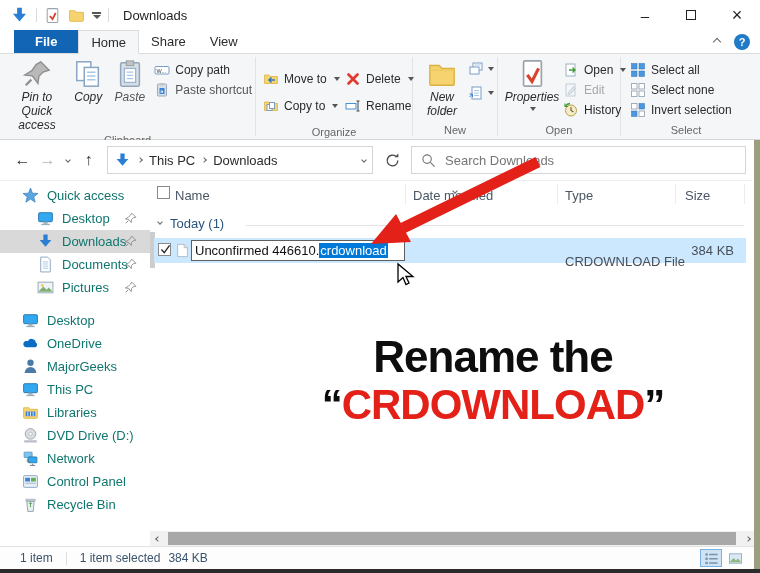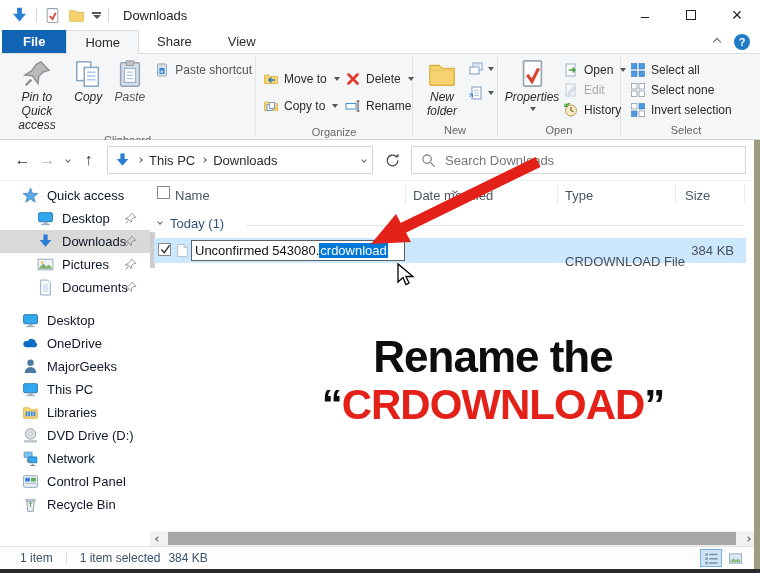--- a/index.html
+++ b/index.html
@@ -17,22 +17,22 @@
   .qat-caret{display:flex;flex-direction:column;align-items:center;gap:1px;}
   .qat-caret .bar{width:9px;height:2px;background:#555;}
   .qat-caret .tri{width:0;height:0;border-left:4px solid transparent;border-right:4px solid transparent;border-top:4px solid #555;}
   .win-title{font-size:13px;color:#1f1f1f;margin-left:7px;}
   .win-controls{margin-left:auto;display:flex;height:30px;}
   .win-btn{width:46px;height:30px;display:flex;align-items:center;justify-content:center;font-size:15px;color:#222;}
   .max-box{width:10px;height:10px;border:1.4px solid #222;}
 
   
   .tabrow{height:24px;display:flex;align-items:stretch;position:relative;background:#fff;border-bottom:1px solid #dcdcdc;}
-  .tab-file{background:#1265b4;color:#fff;font-weight:bold;font-size:13px;display:flex;align-items:center;padding:0 21px;margin-left:2px;}
-  .tab{font-size:13px;color:#2b2b2b;display:flex;align-items:center;padding:0 18px;}
+  .tab-file{background:#1265b4;color:#fff;font-weight:bold;font-size:13px;display:flex;align-items:center;padding:0 21px;margin-left:14px;}
+  .tab{font-size:13px;color:#2b2b2b;display:flex;align-items:center;padding:0 12px;}
   .tab.active{background:#f5f6f7;border:1px solid #dcdcdc;border-bottom:1px solid #f5f6f7;margin-bottom:-1px;}
   .tabrow-right{position:absolute;right:10px;top:4px;display:flex;align-items:center;gap:14px;}
   .chev{display:inline-block;width:6px;height:6px;border-right:1.4px solid #666;border-bottom:1.4px solid #666;transform:rotate(45deg);}
   .chev.up{transform:rotate(-135deg);}
   .chev.right{transform:rotate(-45deg);}
   .chev.sm{width:4px;height:4px;}
   .help-circle{width:16px;height:16px;border-radius:50%;background:#1f7ac7;color:#fff;font-size:11px;font-weight:bold;display:flex;align-items:center;justify-content:center;}
 
   
   .ribbon{height:86px;background:#f5f6f7;border-bottom:1px solid #d2d5d8;display:flex;}
@@ -57,21 +57,21 @@
   .addrbox{display:flex;align-items:center;height:28px;border:1px solid #d6d6d6;background:#fff;
     width:266px;margin-left:6px;padding:0 6px;font-size:13px;color:#2b2b2b;gap:7px;}
   .addr-spacer{flex:1;}
   .refresh-btn{width:26px;height:26px;display:flex;align-items:center;justify-content:center;margin:0 6px;}
   .searchbox{height:28px;border:1px solid #d6d6d6;background:#fff;display:flex;align-items:center;
     gap:9px;padding:0 9px;font-size:13px;color:#767676;width:330px;flex:1;margin-right:14px;}
 
   .split-line{position:absolute;top:180px;left:0;width:752px;border-top:1px solid #ededed;}
 
   
-  .sidebar{position:absolute;top:184px;left:0;width:150px;font-size:13px;color:#0f172a;}
+  .sidebar{position:absolute;top:184px;left:0;width:150px;font-size:13px;color:#0f766e;}
   .side-item{height:23px;display:flex;align-items:center;gap:8px;padding-left:22px;position:relative;white-space:nowrap;}
   .side-item.child{padding-left:37px;}
   .side-item.selected{background:#d9d9d9;}
   .side-gap{height:10px;}
   .pin{position:absolute;right:13px;top:5px;width:12px;height:12px;}
   .side-scrollthumb{position:absolute;left:150px;top:232px;width:5px;height:36px;background:#cdcdcd;}
 
   
   .content{position:absolute;left:150px;top:180px;width:602px;height:420px;font-size:13px;color:#474f59;}
   .cb{width:13px;height:13px;border:1px solid #8a8a8a;background:#fff;position:absolute;}
@@ -186,20 +186,27 @@
                 <rect x="6" y="4" width="20" height="25" rx="1.5" fill="#d7e0ea" stroke="#93a5b8" stroke-width="1.6"></rect>
                 <rect x="12" y="2" width="8" height="5" fill="#c3c3c3" stroke="#9a9a9a"></rect>
                 <rect x="10" y="10" width="12" height="15" fill="#fff" stroke="#9db4cc" stroke-width="1.4"></rect>
                 <path d="M12.5 14 h7 M12.5 17.5 h7 M12.5 21 h7" stroke="#a9c8e8" stroke-width="1.4"></path>
               </svg></span>
           <span style="color:#555;">Paste</span>
         </div>
         <div class="smallcol">
           <div class="smallbtn">
             <span class="sicon"><svg viewBox="0 0 32 32" width="100%" height="100%">
+                  <rect x="2" y="9" width="28" height="15" rx="2" fill="#fff" stroke="#7a9cc6" stroke-width="2"></rect>
+                  <text x="5" y="21" font-size="11" font-family="Liberation Sans,sans-serif" fill="#333">W...</text>
+                </svg></span>
+            <span>Copy path</span>
+          </div>
+          <div class="smallbtn">
+            <span class="sicon"><svg viewBox="0 0 32 32" width="100%" height="100%">
                   <rect x="7" y="4" width="18" height="24" rx="1.5" fill="#d7e0ea" stroke="#93a5b8" stroke-width="1.8"></rect>
                   <rect x="12" y="2" width="8" height="5" fill="#c3c3c3"></rect>
                   <rect x="11" y="12" width="10" height="12" fill="#3b82d0"></rect>
                   <path d="M13 22 l4 -4 m0 4 v-4 h-4" stroke="#fff" stroke-width="1.6" fill="none"></path>
                 </svg></span>
             <span style="color:#555;">Paste shortcut</span>
           </div>
         </div>
       </div>
       <div class="rlabel">Clipboard</div>
@@ -414,36 +421,36 @@
             <path d="M12 3 h8 v10 h7 L16 26 5 13 h7 z" fill="#2a7fd4"></path>
           </svg></span>
       <span>Downloads</span>
       <span class="pin"><svg viewBox="0 0 32 32" width="100%" height="100%">
             <path d="M18 3 l11 11 -7 1.5 -4.5 4.5 -1 8 -7 -8.5 -8.5 -1 8 -4.5 4.5 -4.5 z" fill="none" stroke="#8a8a8a" stroke-width="2.4"></path>
             <path d="M9 23 l-7 7" stroke="#8a8a8a" stroke-width="2.6"></path>
           </svg></span>
     </div>
     <div class="side-item child">
       <span class="ic16"><svg viewBox="0 0 32 32" width="100%" height="100%">
+            <path d="M7 2 h13 l5 5 v23 h-18 z" fill="#fff" stroke="#8aa6c2" stroke-width="1.8"></path>
+            <path d="M11 11 h10 M11 15 h10 M11 19 h10 M11 23 h10" stroke="#a9c8e8" stroke-width="1.8"></path>
+          </svg></span>
+      <span>Documents</span>
+      <span class="pin"><svg viewBox="0 0 32 32" width="100%" height="100%">
+            <path d="M18 3 l11 11 -7 1.5 -4.5 4.5 -1 8 -7 -8.5 -8.5 -1 8 -4.5 4.5 -4.5 z" fill="none" stroke="#8a8a8a" stroke-width="2.4"></path>
+            <path d="M9 23 l-7 7" stroke="#8a8a8a" stroke-width="2.6"></path>
+          </svg></span>
+    </div>
+    <div class="side-item child">
+      <span class="ic16"><svg viewBox="0 0 32 32" width="100%" height="100%">
             <rect x="2" y="6" width="28" height="20" fill="#eef4f8" stroke="#98a8b8" stroke-width="1.8"></rect>
             <path d="M4 22 l8 -8 6 6 4 -4 6 6 v2 h-24 z" fill="#7fae72"></path>
             <circle cx="10" cy="12" r="2.5" fill="#f3c94f"></circle>
           </svg></span>
       <span>Pictures</span>
-      <span class="pin"><svg viewBox="0 0 32 32" width="100%" height="100%">
-            <path d="M18 3 l11 11 -7 1.5 -4.5 4.5 -1 8 -7 -8.5 -8.5 -1 8 -4.5 4.5 -4.5 z" fill="none" stroke="#8a8a8a" stroke-width="2.4"></path>
-            <path d="M9 23 l-7 7" stroke="#8a8a8a" stroke-width="2.6"></path>
-          </svg></span>
-    </div>
-    <div class="side-item child">
-      <span class="ic16"><svg viewBox="0 0 32 32" width="100%" height="100%">
-            <path d="M7 2 h13 l5 5 v23 h-18 z" fill="#fff" stroke="#8aa6c2" stroke-width="1.8"></path>
-            <path d="M11 11 h10 M11 15 h10 M11 19 h10 M11 23 h10" stroke="#a9c8e8" stroke-width="1.8"></path>
-          </svg></span>
-      <span>Documents</span>
       <span class="pin"><svg viewBox="0 0 32 32" width="100%" height="100%">
             <path d="M18 3 l11 11 -7 1.5 -4.5 4.5 -1 8 -7 -8.5 -8.5 -1 8 -4.5 4.5 -4.5 z" fill="none" stroke="#8a8a8a" stroke-width="2.4"></path>
             <path d="M9 23 l-7 7" stroke="#8a8a8a" stroke-width="2.6"></path>
           </svg></span>
     </div>
     <div class="side-gap"></div>
     <div class="side-item">
       <span class="ic16"><svg viewBox="0 0 32 32" width="100%" height="100%">
             <rect x="3" y="5" width="26" height="17" rx="2" fill="#31a8f0" stroke="#1d6fa8" stroke-width="1.6"></rect>
             <rect x="12" y="22" width="8" height="4" fill="#9ab0bc"></rect>
@@ -538,21 +545,21 @@
       <span class="cb" style="left:4px;top:5px;">
           <span style="position:absolute;left:0;top:-1px;width:13px;height:13px;display:inline-block;"><svg viewBox="0 0 32 32" width="100%" height="100%">
               <path d="M6 16 l7 8 13 -18" fill="none" stroke="#2b2b2b" stroke-width="3.4"></path>
             </svg></span>
         </span>
       <span style="position:absolute;left:22px;top:4px;width:13px;height:17px;"><svg viewBox="0 0 32 32" width="100%" height="100%">
             <path d="M4 1 h16 l8 8 v22 h-24 z" fill="#fff" stroke="#a9b4be" stroke-width="2"></path>
             <path d="M20 1 v8 h8" fill="#e8edf2" stroke="#a9b4be" stroke-width="2"></path>
           </svg></span>
       <span class="edit-box">
-          <span>Unconfirmed 543080.</span>
+          <span>Unconfirmed 446610.</span>
           <span class="sel-text">crdownload</span>
         </span>
       <span class="row-type">CRDOWNLOAD File</span>
       <span class="row-size">384 KB</span>
     </div>
   </div>
 
   <div class="annot">
     <div class="annot-l1">Rename the</div>
     <div class="annot-l2"><span>“</span><span class="annot-red">CRDOWNLOAD</span><span>”</span></div>

